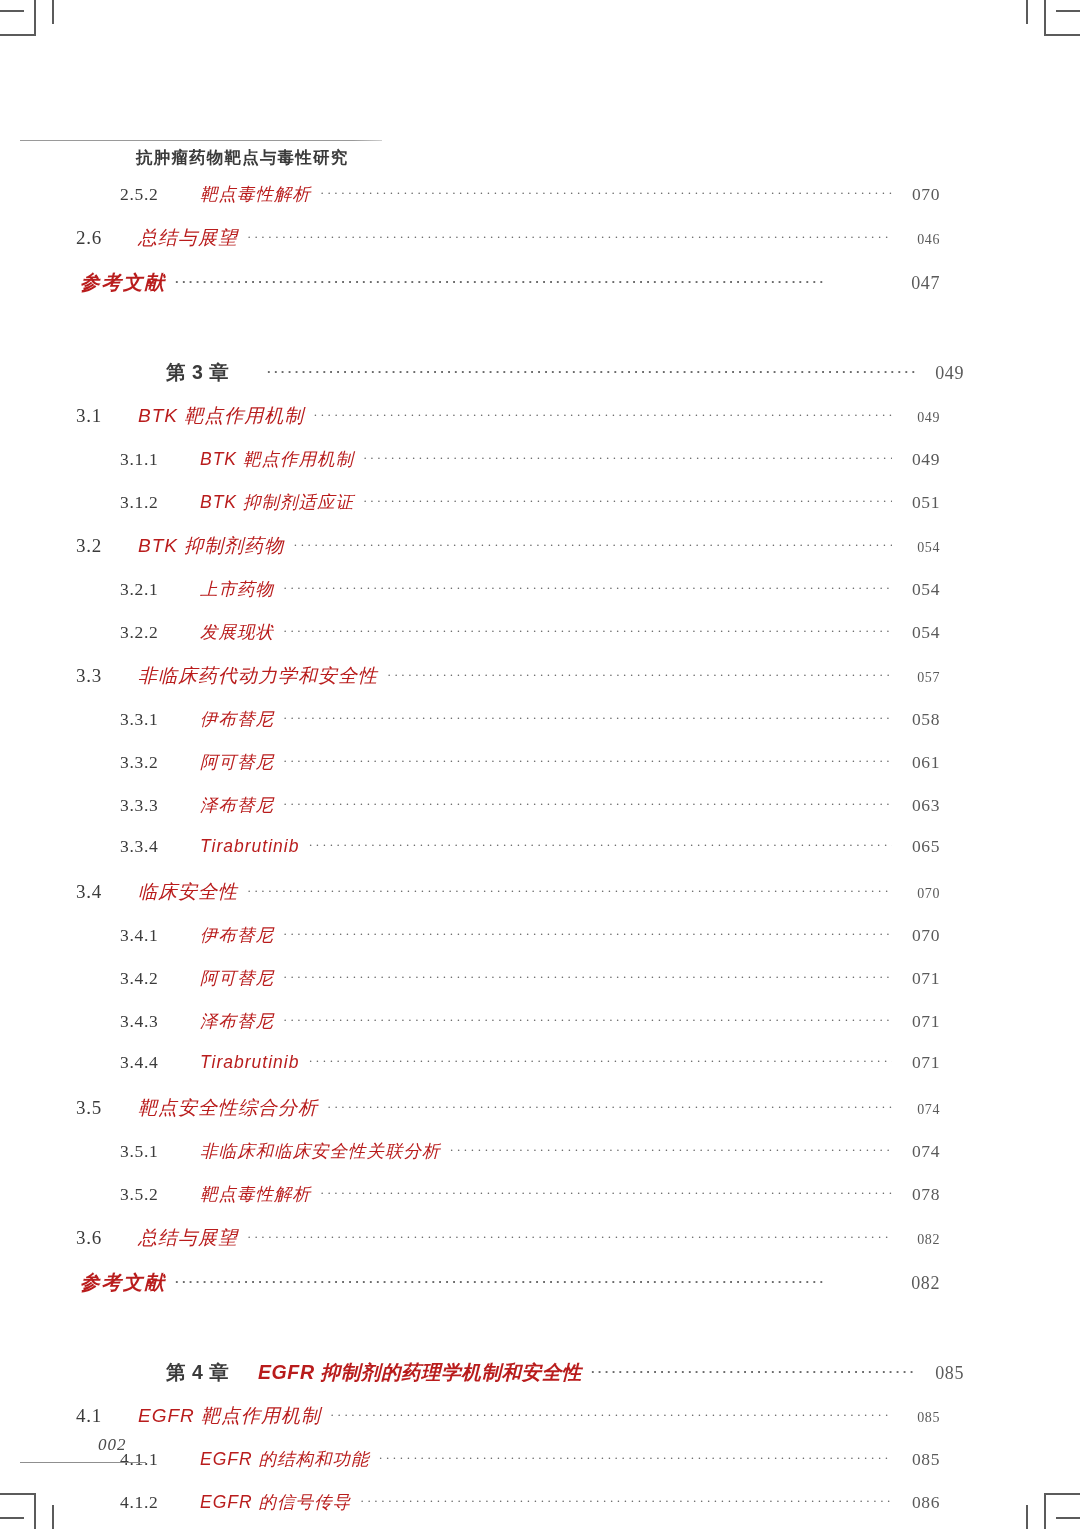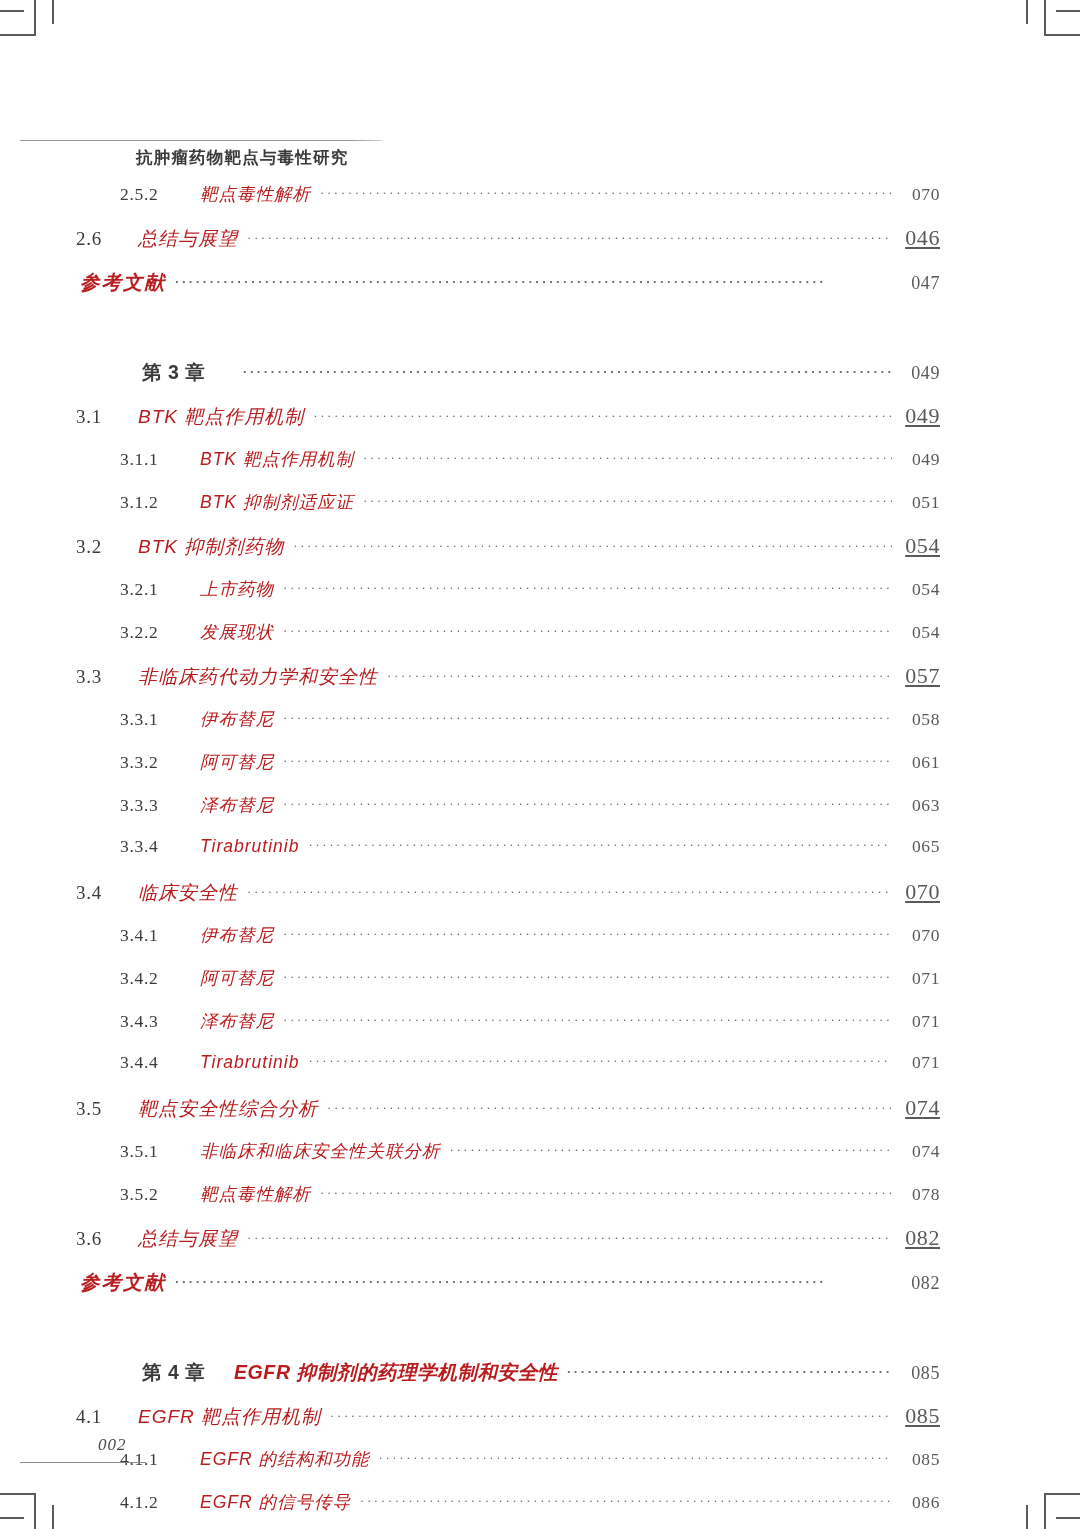--- a/index.html
+++ b/index.html
@@ -160,35 +160,35 @@
     padding-left: 76px;
     height: 44px;
     font-size: 19px;
   }
   .lvl-2 .num { width: 62px; letter-spacing: 0.8px; }
   .lvl-2 .title {
     letter-spacing: 1px;
     font-family: "Liberation Sans", "DejaVu Sans", sans-serif;
     font-weight: 500;
   }
-  .lvl-2 .page { font-size: 22px; text-decoration: underline; }
+  .lvl-2 .page { font-size: 14px; }
 
   .lvl-3 {
     padding-left: 120px;
     height: 43px;
     font-size: 17.5px;
   }
   .lvl-3 .num { width: 80px; letter-spacing: 0.7px; }
   .lvl-3 .title {
     letter-spacing: 1px;
     font-family: "Liberation Sans", "DejaVu Sans", sans-serif;
     font-weight: 500;
   }
   .lvl-3 .page { font-size: 17.5px; }
-  .gap-before-large { margin-top: 46px; }
+  .gap-before-large { margin-top: 46px; margin-left: 24px; }
 
   
   .folio {
     position: absolute;
     left: 0;
     bottom: 66px;
     width: 100%;
   }
   .folio-num {
     position: absolute;

